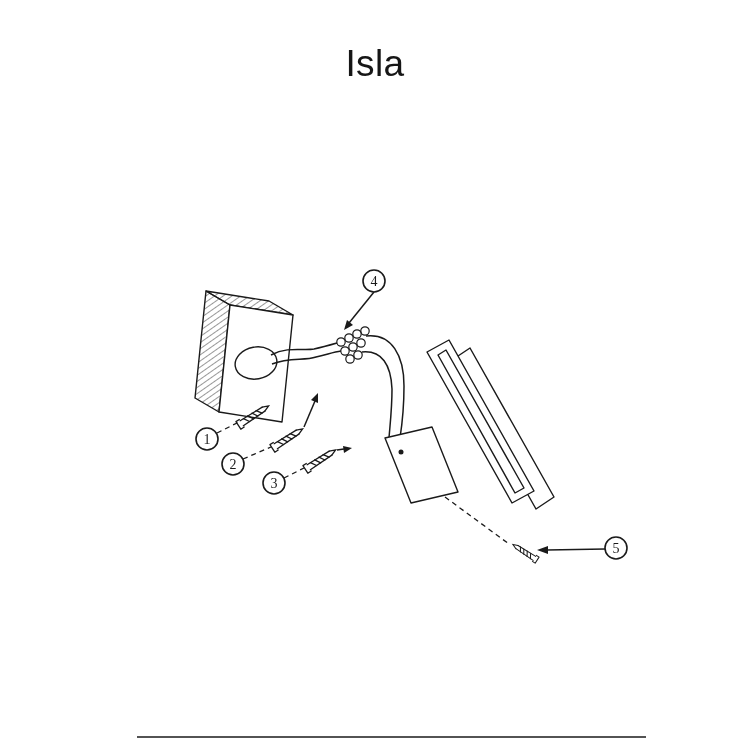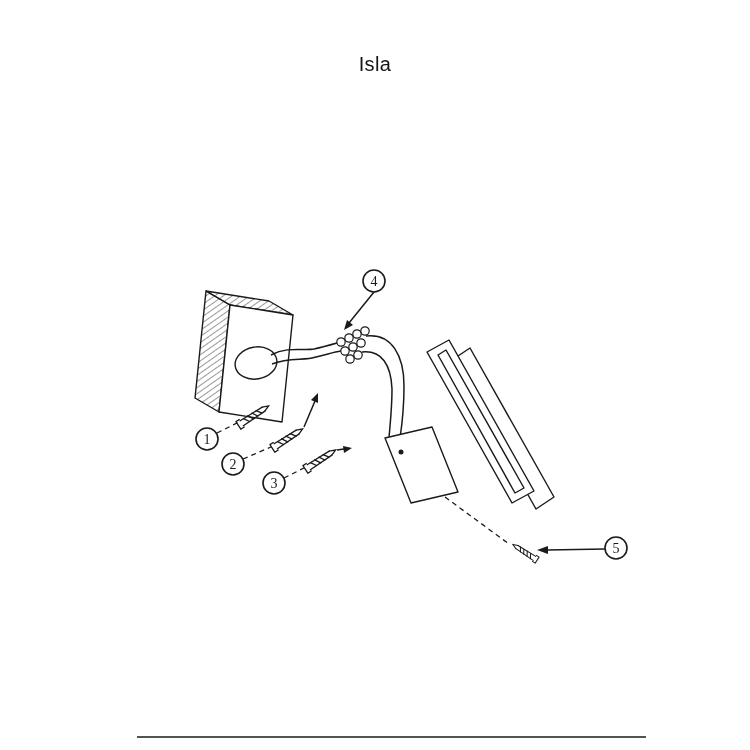--- a/index.html
+++ b/index.html
@@ -3,21 +3,21 @@
 <meta charset="utf-8">
 <style>
   html,body{margin:0;padding:0}
   body{
     width:750px;height:750px;background:#ffffff;position:relative;overflow:hidden;
     font-family:"Liberation Sans",sans-serif;
   }
   .title-block{
     position:absolute;top:46px;left:0;width:100%;
     text-align:center;color:#161616;
-    font-size:20px;line-height:36px;letter-spacing:.4px;
+    font-size:37px;line-height:36px;letter-spacing:.4px;
   }
   svg.diagram{position:absolute;left:0;top:0}
   svg text{font-family:"Liberation Serif",serif}
 </style>
 </head>
 <body>
 
 <div class="page">
 
   <header class="title-block">

